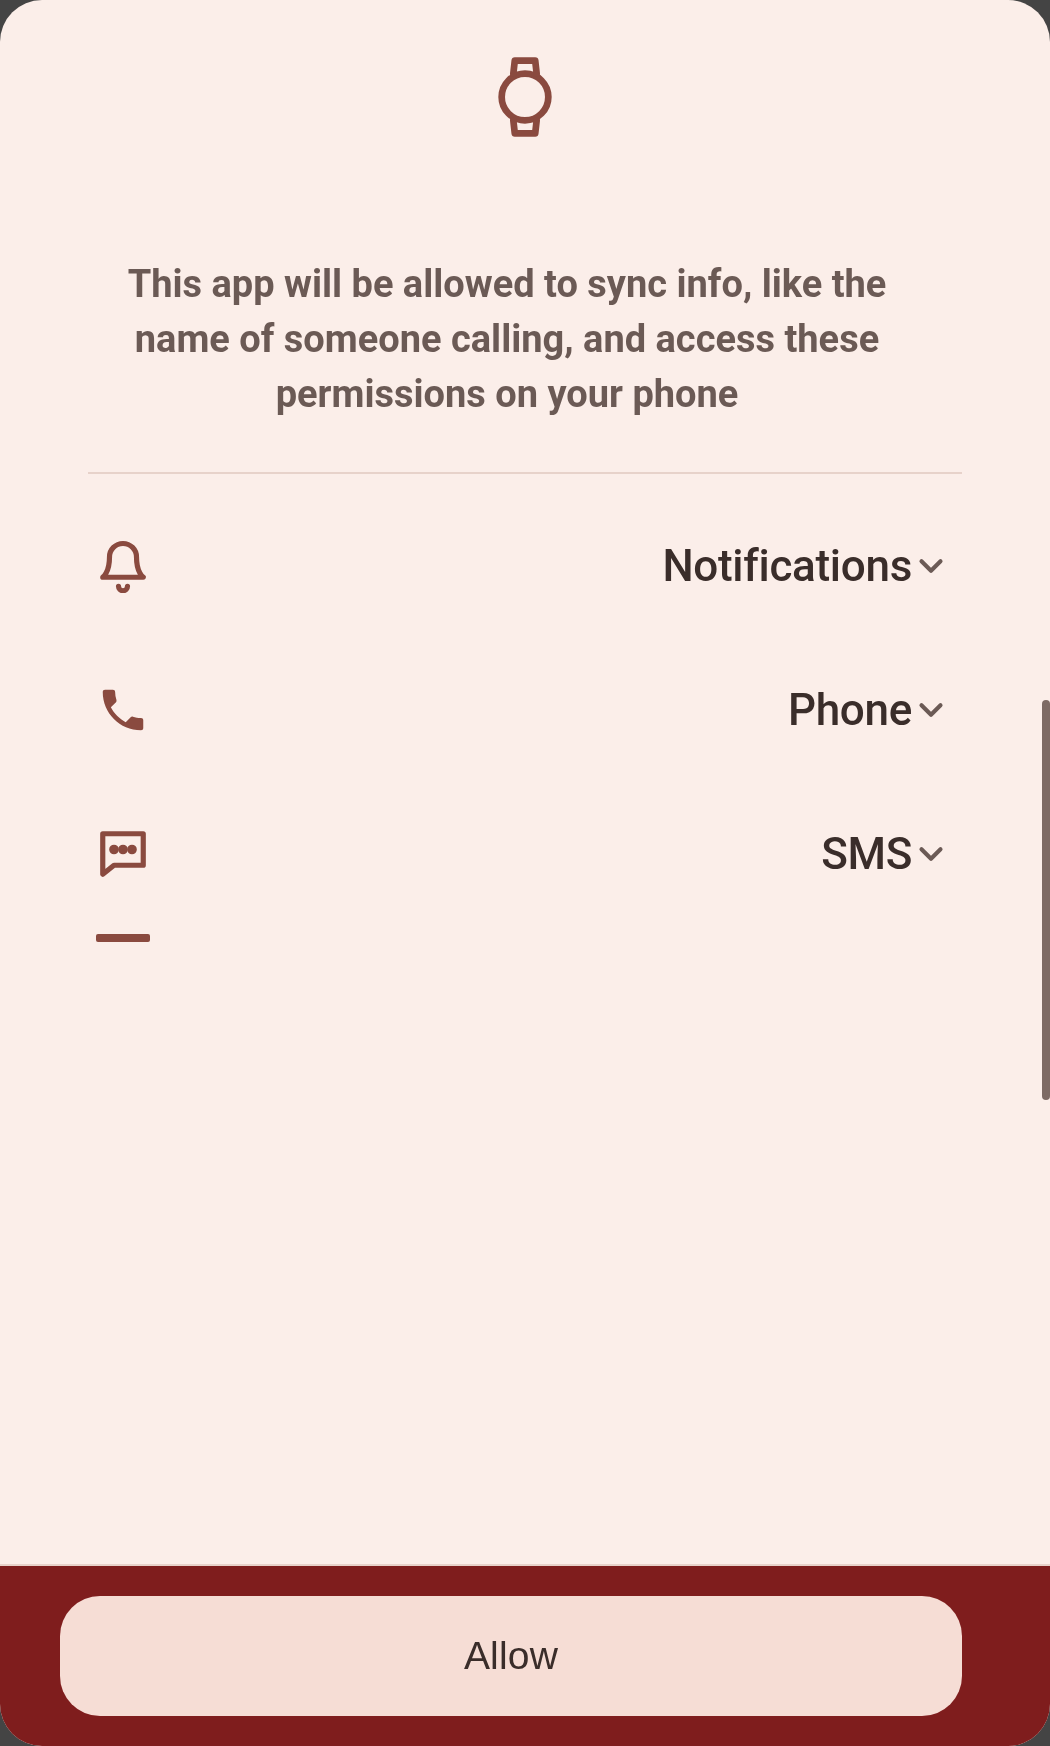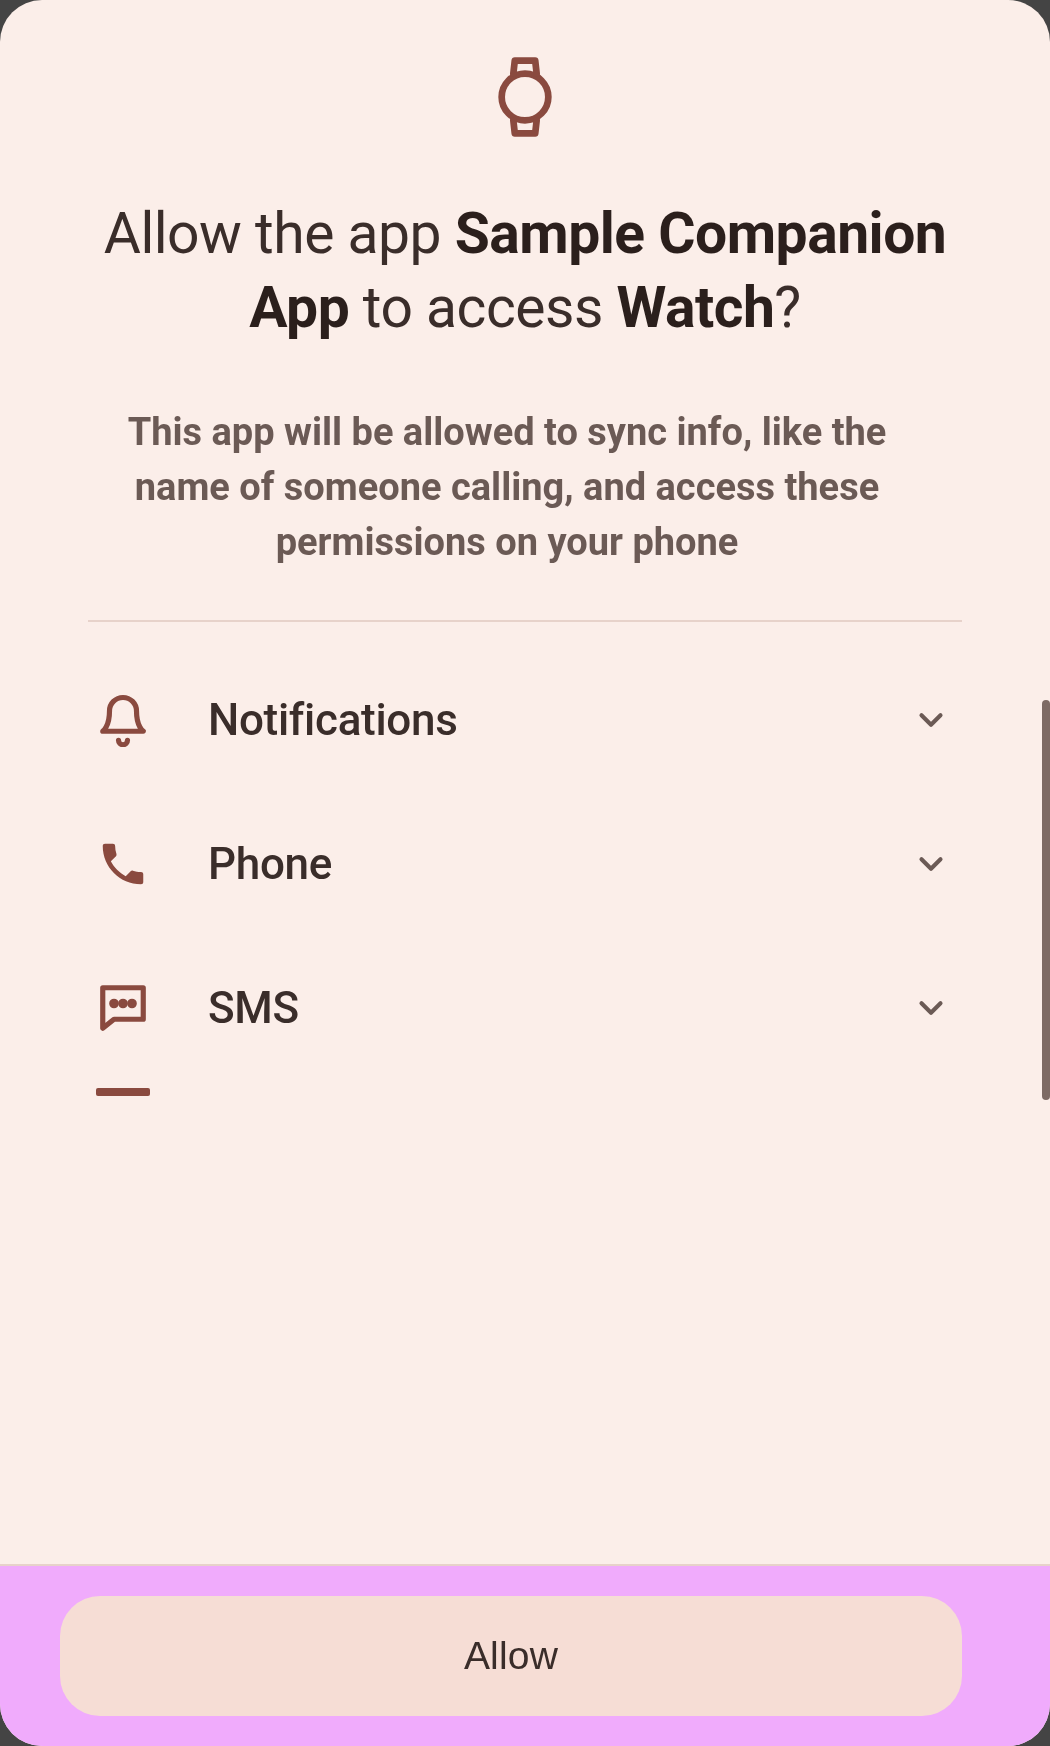--- a/index.html
+++ b/index.html
@@ -59,21 +59,22 @@
     }
     .divider {
       border: none;
       border-top: 2px solid #e7d2ca;
       margin: 50px 88px 0 88px;
     }
     .perm-list {
       flex: 1;
       overflow-y: hidden;
       position: relative;
-      padding: 26px 88px 0 88px;
+      padding: 20px 88px 0 88px;
+      text-align: right;
     }
     .perm-item {
       display: flex;
       align-items: center;
       padding: 45px 12px 45px 8px;
       cursor: pointer;
     }
     .perm-icon {
       width: 54px;
       height: 54px;
@@ -93,21 +94,21 @@
       height: 38px;
       color: #6b5a55;
       flex-shrink: 0;
     }
     .actions {
       border-top: 2px solid #e7d2ca;
       padding: 30px 88px 30px 60px;
       display: flex;
       flex-direction: column;
       gap: 18px;
-      background: #f0abfc;
+      background: #7f1d1d;
     }
     .action-button {
       background: #f6ddd5;
       border: none;
       border-radius: 40px;
       height: 120px;
       font-size: 39px;
       font-weight: 500;
       color: #3a2d2a;
       cursor: pointer;
@@ -139,23 +140,20 @@
 
 <div class="dialog">
 
   <div class="header">
     <svg class="watch-icon" viewBox="0 0 24 28" fill="none" stroke="currentColor" stroke-width="2.3" stroke-linecap="round" stroke-linejoin="round">
       <circle cx="12" cy="14" r="8"></circle>
       <path d="M8 6 L8.5 1.5 L15.5 1.5 L16 6"></path>
       <path d="M8 22 L8.5 26.5 L15.5 26.5 L16 22"></path>
     </svg>
 
-    <h1 class="title">
-      <span>Allow the app </span><span class="bold">Sample Companion App</span><span> to access </span><span class="bold">Watch</span><span>?</span>
-    </h1>
   </div>
 
   <p class="description">This app will be allowed to sync info, like the name of someone calling, and access these permissions on your phone</p>
 
   <hr class="divider">
 
   <div class="perm-list">
 
     <div class="perm-item">
       <svg class="perm-icon" viewBox="0 0 24 24" fill="none" stroke="currentColor" stroke-width="2.3" stroke-linecap="round" stroke-linejoin="round">

